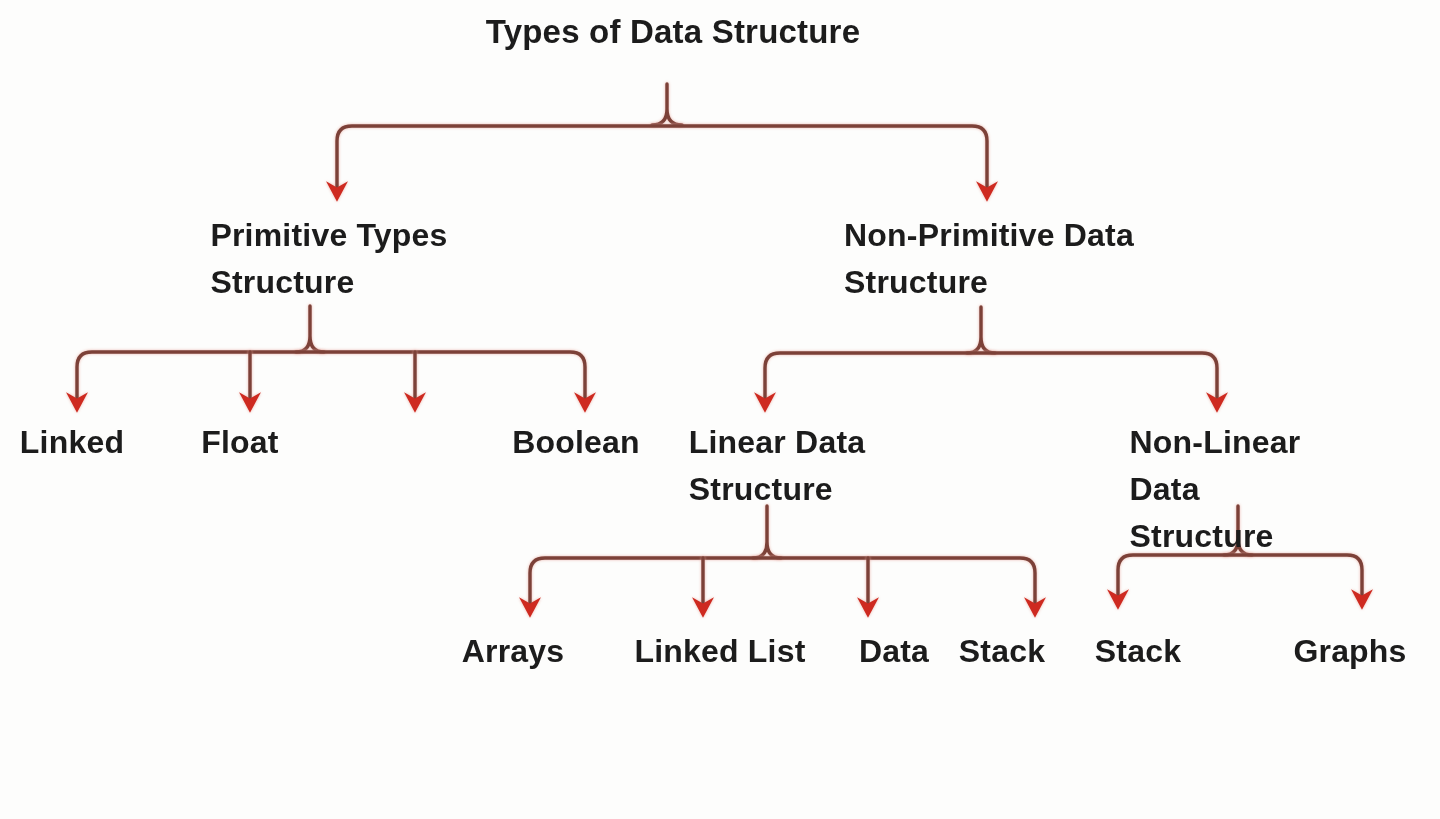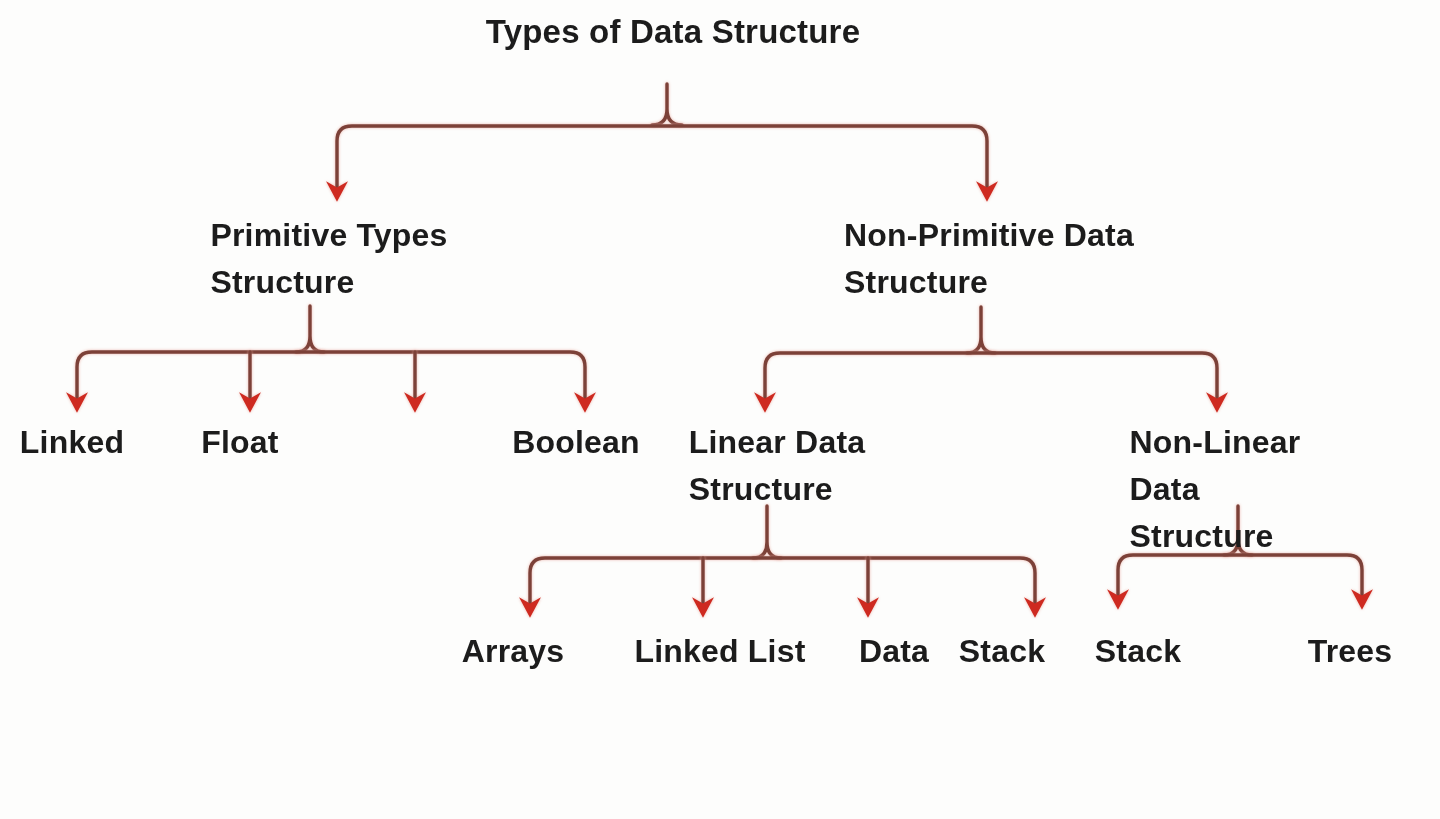--- a/index.html
+++ b/index.html
@@ -109,16 +109,16 @@
   <div class="node" style="left:513px;  top:628px;">Arrays</div>
 
   <div class="node" style="left:720px;  top:628px;">Linked List</div>
 
   <div class="node" style="left:894px;  top:628px;">Data</div>
 
   <div class="node" style="left:1002px; top:628px;">Stack</div>
 
   <div class="node" style="left:1138px; top:628px;">Stack</div>
 
-  <div class="node" style="left:1350px; top:628px;">Trees</div>
+  <div class="node" style="left:1350px; top:628px;">Graphs</div>
 
 
 </div>
 
 </body></html>

